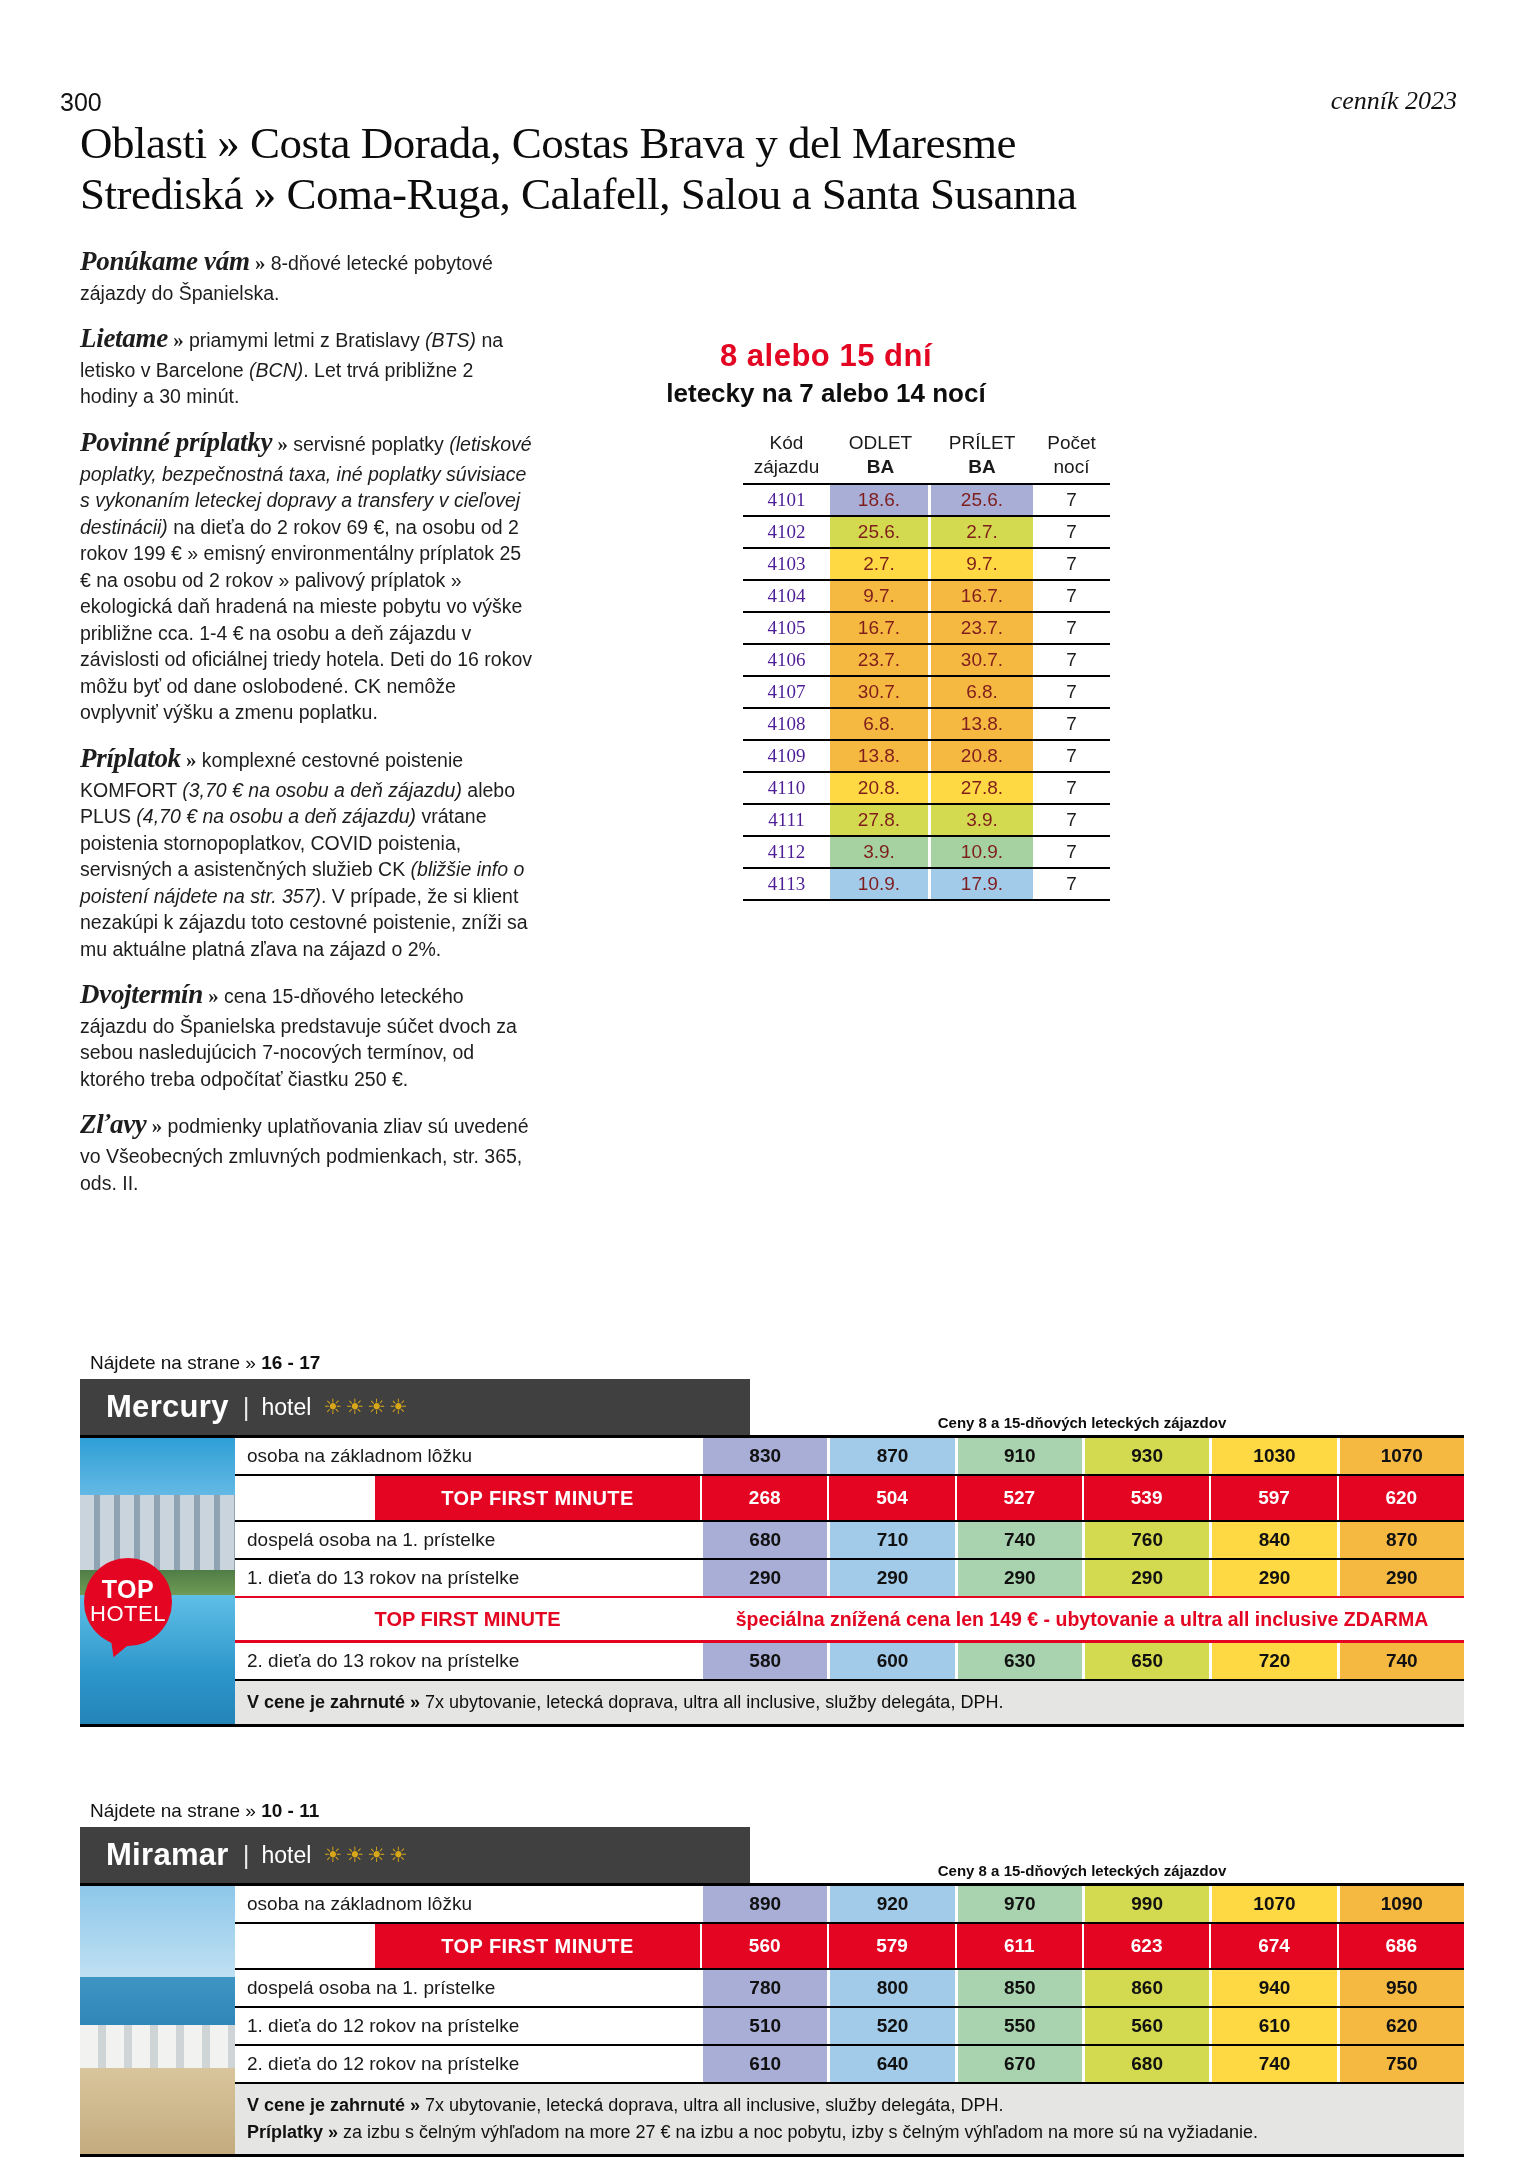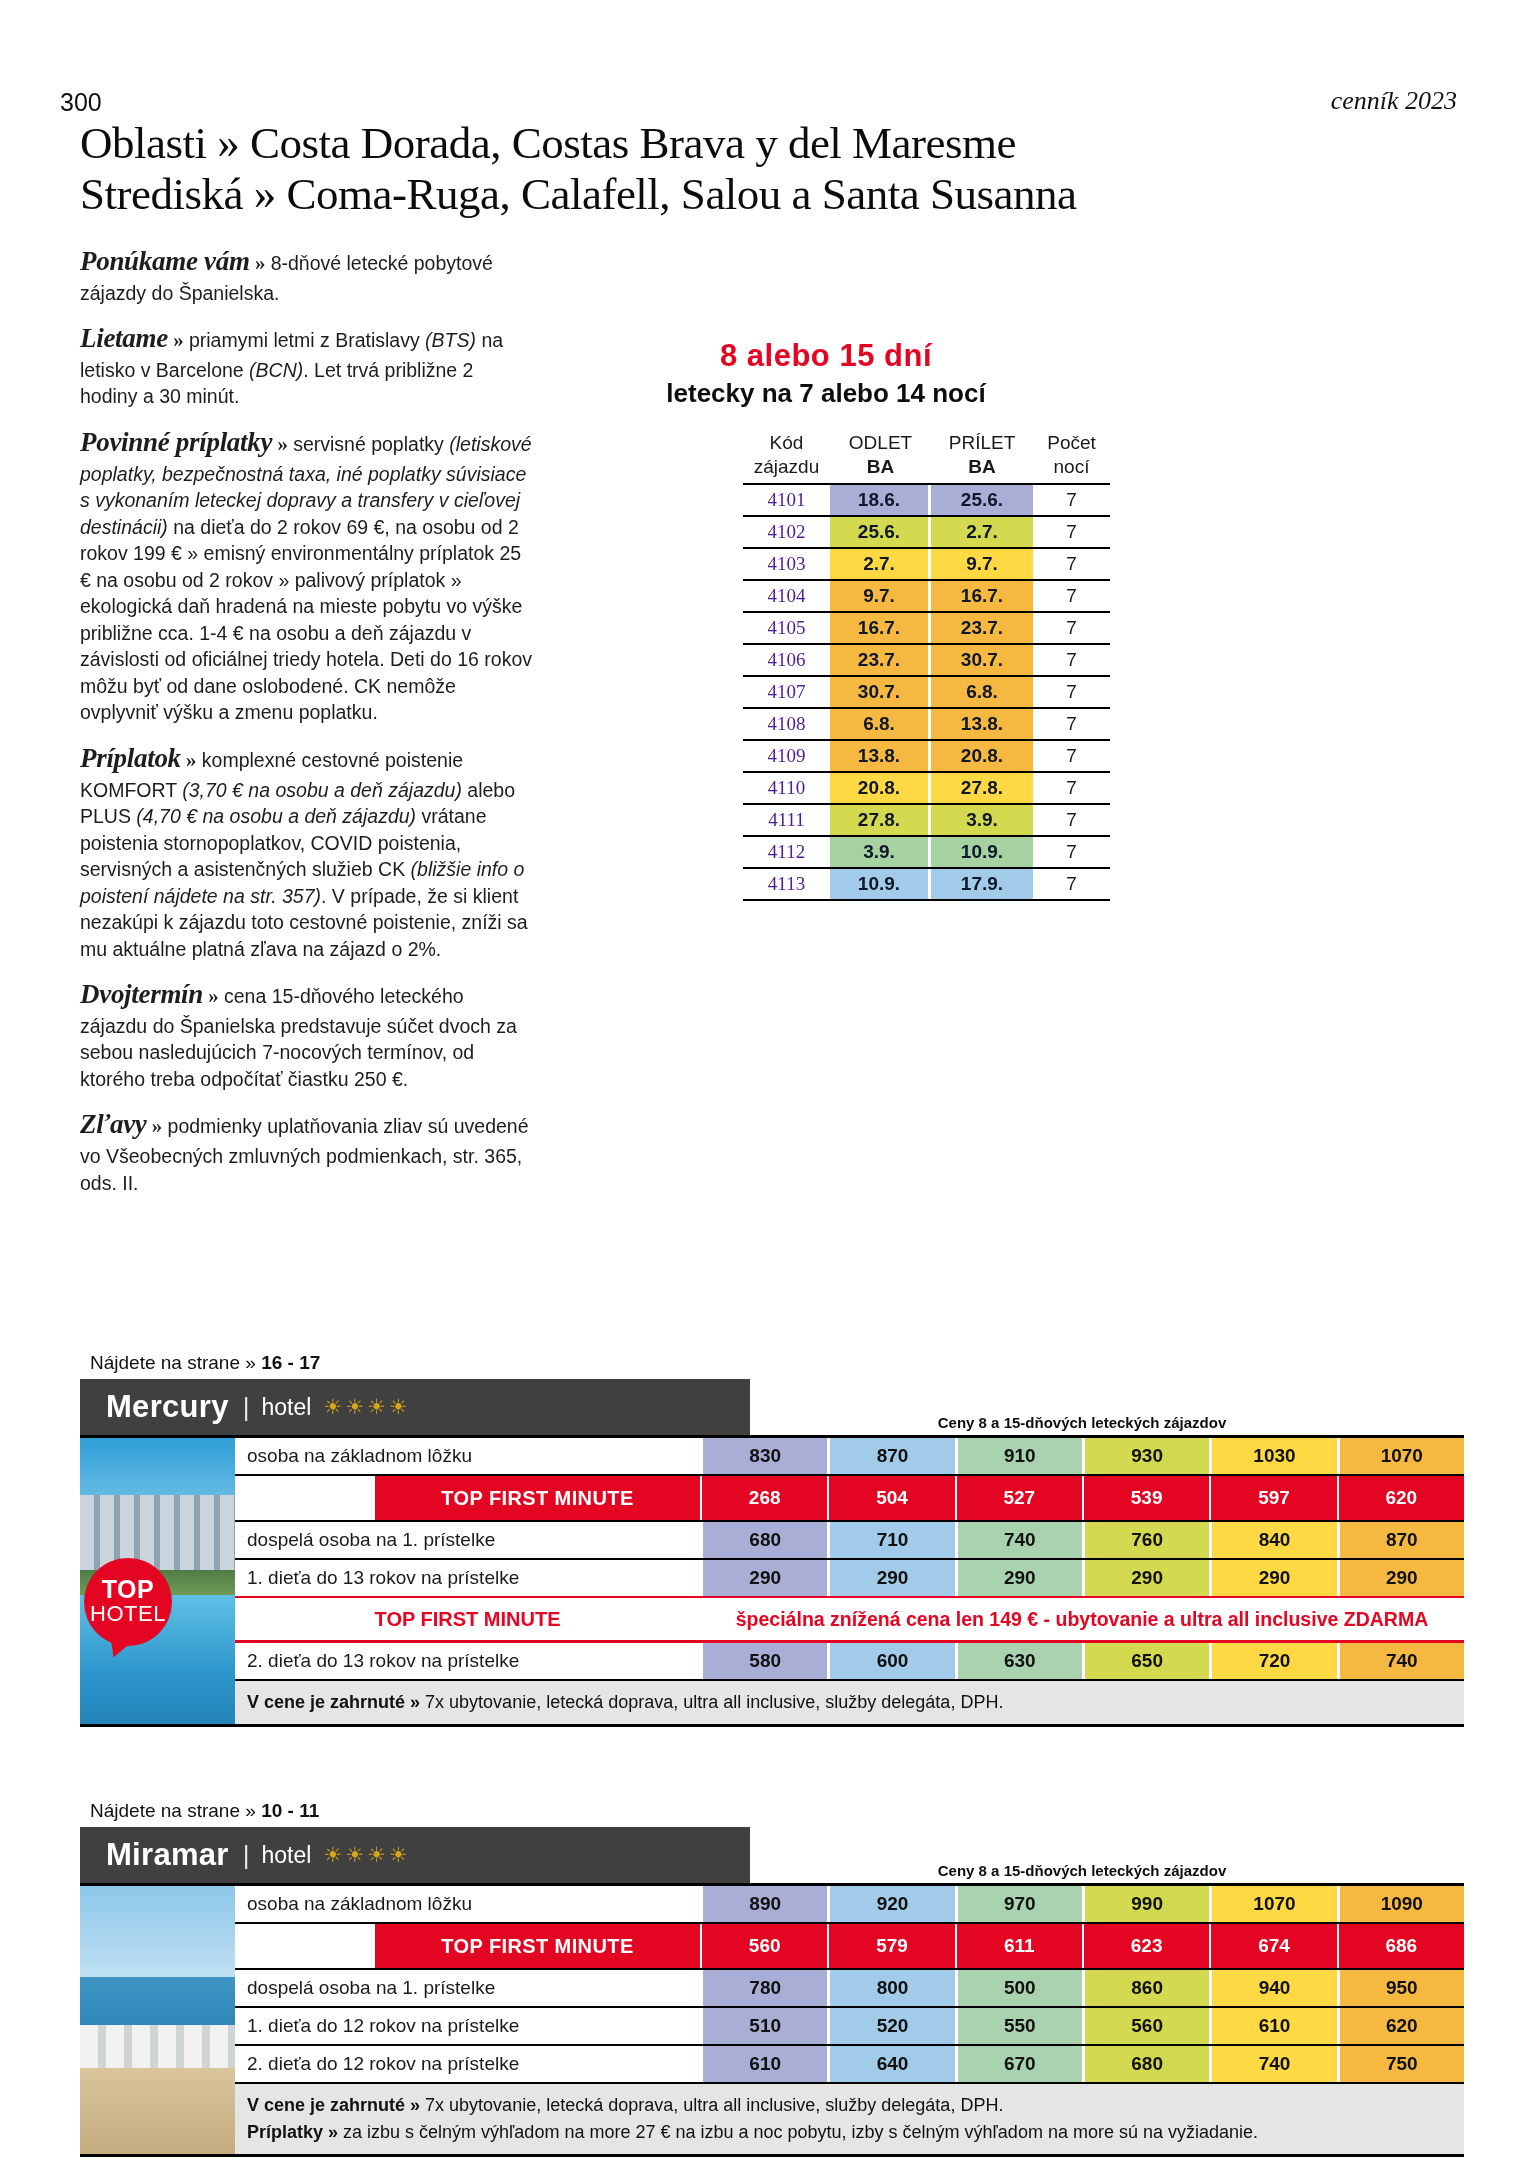--- a/index.html
+++ b/index.html
@@ -26,21 +26,21 @@
   .fl-head-black{text-align:center;font-size:26px;font-weight:700;color:#0e0e0e;margin-top:4px;}
   .flights-table{margin-left:223px;width:367px;margin-top:22px;border-collapse:collapse;}
   .flights-table .hrow{display:flex;text-align:center;font-size:19px;line-height:1.25;padding-bottom:4px;}
   .flights-table .hcell{display:flex;flex-direction:column;justify-content:flex-end;}
   .flights-table .hcell .b2{font-weight:700;}
   .fl-body{border-top:2.5px solid #000;border-bottom:2.5px solid #000;}
   .fl-row{display:flex;align-items:stretch;height:30px;}
   .fl-row + .fl-row{border-top:2px solid #000;}
   .fl-cell{display:flex;align-items:center;justify-content:center;font-size:19px;}
   .fl-code{color:#4c1d95;font-family:Liberation Serif, serif;}
-  .fl-date{font-weight:700;color:#0f172a;}
+  .fl-date{font-weight:400;color:#7f1d1d;}
   .c-code{width:87px;}.c-dep{width:101px;}.c-arr{width:102px;}.c-n{width:77px;}
   .c-dep{border-right:3px solid #fff;box-sizing:border-box;}
   
   .hotel-block{position:absolute;left:80px;width:1384px;}
   .ref-line{font-size:19px;margin:0 0 5px 10px;color:#111;}
   .ref-line b{font-weight:700;}
   .hotel-header{position:relative;height:56px;}
   .hotel-bar{position:absolute;left:0;top:0;width:670px;height:56px;background:#404040;color:#fff;display:flex;align-items:center;padding-left:26px;box-sizing:border-box;}
   .hotel-name{font-size:31px;font-weight:700;letter-spacing:0.3px;}
   .bar-sep{font-size:26px;font-weight:300;margin:0 12px 0 14px;color:#e8e8e8;}
@@ -339,21 +339,21 @@
               <div class="pcell val">579</div>
               <div class="pcell val">611</div>
               <div class="pcell val">623</div>
               <div class="pcell val">674</div>
               <div class="pcell val">686</div>
             </div>
             <div class="prow normal">
               <div class="pcell label">dospelá osoba na 1. prístelke</div>
               <div class="pcell val" style="background: rgb(169, 174, 214);">780</div>
               <div class="pcell val" style="background: rgb(162, 203, 233);">800</div>
-              <div class="pcell val" style="background: rgb(168, 211, 174);">500</div>
+              <div class="pcell val" style="background: rgb(168, 211, 174);">850</div>
               <div class="pcell val" style="background: rgb(212, 218, 79);">860</div>
               <div class="pcell val" style="background: rgb(255, 217, 67);">940</div>
               <div class="pcell val" style="background: rgb(245, 185, 66);">950</div>
             </div>
             <div class="prow normal">
               <div class="pcell label">1. dieťa do 12 rokov na prístelke</div>
               <div class="pcell val" style="background: rgb(169, 174, 214);">510</div>
               <div class="pcell val" style="background: rgb(162, 203, 233);">520</div>
               <div class="pcell val" style="background: rgb(168, 211, 174);">550</div>
               <div class="pcell val" style="background: rgb(212, 218, 79);">560</div>

